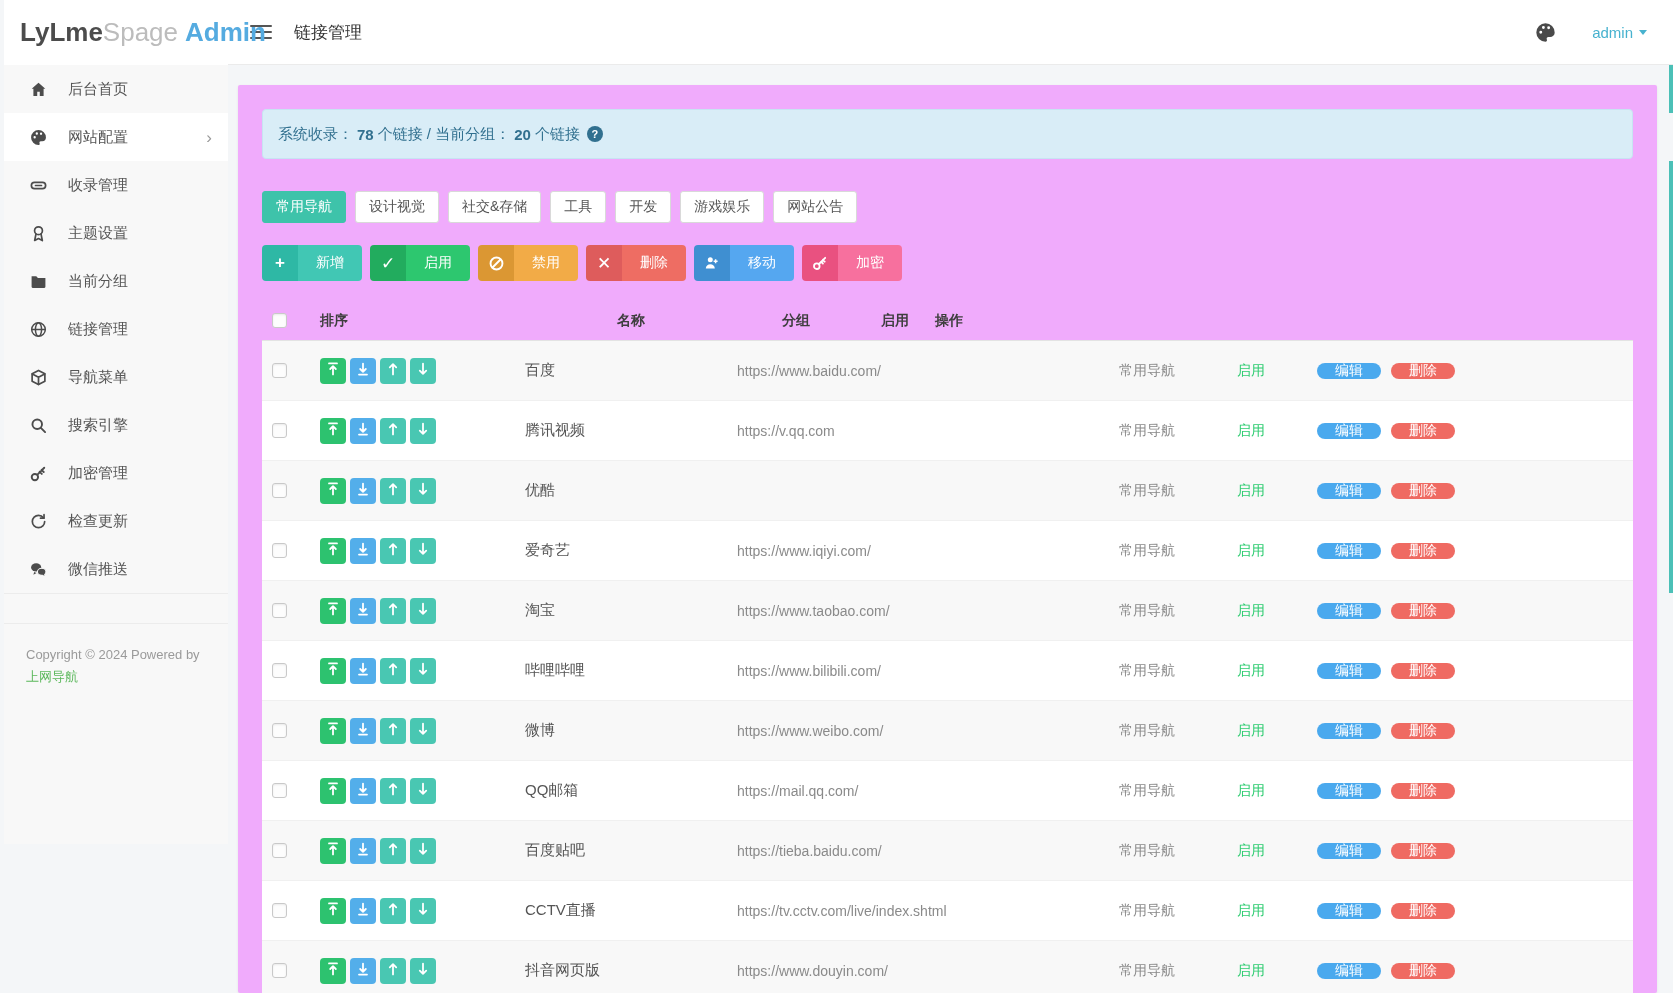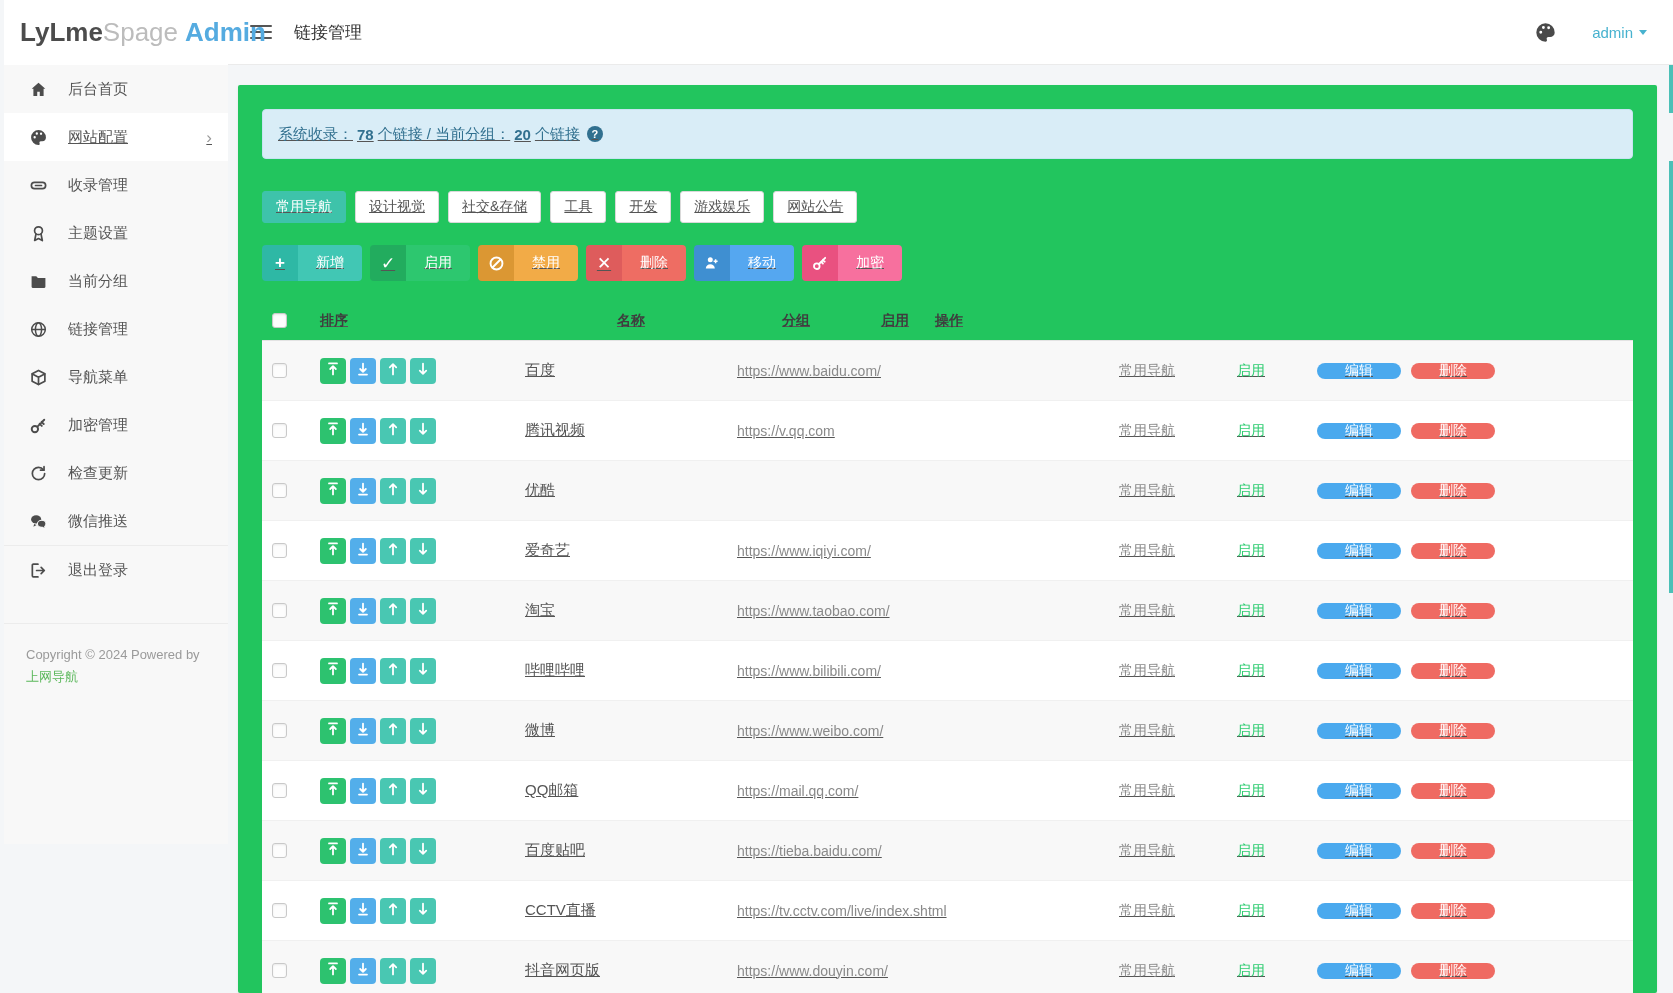--- a/index.html
+++ b/index.html
@@ -6,21 +6,21 @@
   html,body { width:1673px; height:993px; overflow:hidden; }
   body { font-family:"Liberation Sans","DejaVu Sans",sans-serif; background:#f4f6f8; position:relative; color:#555; }
 
   
   .sidebar { position:absolute; left:4px; top:0; width:224px; height:844px; background:#f8f8f8; z-index:5; }
   .logo { height:65px; background:#fff; display:flex; align-items:baseline; padding-left:16px; font-size:26px; line-height:65px; white-space:nowrap; }
   .logo .p1 { color:#4c4c4c; font-weight:bold; }
   .logo .p2 { color:#bcbcbc; font-weight:300; }
   .logo .p3 { color:#55abe0; font-weight:bold; margin-left:7px; }
   .menu-item { height:48px; display:flex; align-items:center; padding:0 16px 0 26px; color:#565656; font-size:15px; cursor:pointer; }
-  .menu-item.white { background:#fff;text-decoration:underline; }
+  .menu-item.white { background:#fff; }
   .menu-item .mi { width:19px; margin-right:19px; color:#4c4c4c; display:flex; align-items:center; }
   .menu-item .chev { margin-left:auto; color:#9a9a9a; font-size:17px; line-height:1; }
   .accent-line { position:absolute; right:0; width:4px; background:#4bc0b7; z-index:6; }
   .seg1 { top:65px; height:48px; }
   .seg2 { top:161px; height:432px; }
   .side-divider { border-top:1px solid #ececec; }
   .side-divider2 { border-top:1px solid #ececec; margin-top:29px; }
   .copyright { padding:20px 22px; color:#9a9a9a; font-size:13px; line-height:1.7; }
   .copyright a { color:#5cb85c; text-decoration:none; display:block; }
 
@@ -29,21 +29,21 @@
   .topbar { height:65px; background:#fff; border-bottom:1px solid #ebebeb; display:flex; align-items:center; padding:0 26px; }
   .hamburger { width:22px; display:inline-block; cursor:pointer; }
   .hamburger i { display:block; height:2px; background:#555; margin:4px 0; border-radius:1px; }
   .page-title { margin-left:22px; font-size:17px; color:#333; }
   .topbar-right { margin-left:auto; display:flex; align-items:center; gap:36px; }
   .palette-btn { color:#4a4a4a; display:flex; cursor:pointer; }
   .admin-dd { color:#47b2cf; font-size:15px; cursor:pointer; display:flex; align-items:center; gap:6px; }
   .caret { width:0; height:0; border-left:4px solid transparent; border-right:4px solid transparent; border-top:5px solid #47b2cf; }
 
   
-  .card { position:absolute; left:14px; right:16px; top:85px; bottom:0; background:#22c55e; box-shadow:0 1px 3px rgba(0,0,0,.07); border-radius:2px; padding:24px; overflow:hidden;text-decoration:underline; }
+  .card { position:absolute; left:14px; right:16px; top:85px; bottom:0; background:#f0abfc; box-shadow:0 1px 3px rgba(0,0,0,.07); border-radius:2px; padding:24px; overflow:hidden; }
   .alert { height:50px; background:#d9edf7; border:1px solid #c7e4f2; border-radius:4px; color:#31708f; font-size:15px; display:flex; align-items:center; padding:0 15px; margin-bottom:32px; }
   .alert b { margin:0 4px; }
   .help-badge { width:16px; height:16px; border-radius:50%; background:#31708f; color:#fff; font-size:11px; font-weight:bold; display:inline-flex; align-items:center; justify-content:center; margin-left:7px; cursor:pointer; }
 
   .tabs { display:flex; gap:9px; margin-bottom:22px; }
   .tab { height:32px; padding:0 13px; display:flex; align-items:center; font-size:14px; color:#555; background:#fff; border:1px solid #d9d9d9; border-radius:3px; cursor:pointer; white-space:nowrap; }
   .tab.active { background:#3ec3aa; border-color:#3ec3aa; color:#fff; }
 
   .toolbar { display:flex; gap:8px; margin-bottom:20px; }
   .tbtn { display:flex; height:36px; border-radius:4px; overflow:hidden; cursor:pointer; color:#fff; }
@@ -62,21 +62,21 @@
   .c-status { width:80px; }
   .c-status .on { color:#2ecc71; }
   .c-actions { flex:1; display:flex; gap:10px; }
   .thead .c-sort, .thead .c-name, .thead .c-link, .thead .c-group, .thead .c-status, .thead .c-actions { color:#3e3e3e; font-size:14px; }
   .cbx { width:15px; height:15px; border:1px solid #c9c9c9; border-radius:3px; background:#fdfdfd; box-shadow:inset 0 1px 2px rgba(0,0,0,.08); cursor:pointer; }
   .sbtn { width:26px; height:26px; border-radius:4px; display:flex; align-items:center; justify-content:center; margin-right:4px; cursor:pointer; border:none; }
   .s-top { background:#2dc26f; }
   .s-bottom { background:#53aeea; }
   .s-up { background:#49c7b2; }
   .s-down { background:#49c7b2; }
-  .act { height:16px; padding:0 28px; border-radius:8px; color:#fff; font-size:14px; display:flex; align-items:center; border:none; cursor:pointer; }
+  .act { height:16px; padding:0 18px; border-radius:8px; color:#fff; font-size:14px; display:flex; align-items:center; border:none; cursor:pointer; }
   .act.edit { background:#4aa9ee; }
   .act.del { background:#ef6a62; }
 </style>
 </head>
 <body>
 
 <div class="sidebar">
   <div class="logo">
     <span class="p1">LyLme</span>
       <span class="p2">Spage</span>
@@ -141,20 +141,29 @@
           <svg viewBox="0 0 16 16" width="17" height="17" fill="none" stroke="currentColor" stroke-width="1.6" stroke-linecap="round" stroke-linejoin="round">
             <path d="M8 1.3l6 3.1v7.2l-6 3.1-6-3.1V4.4z"></path>
             <path d="M2.2 4.6L8 7.7l5.8-3.1M8 7.7V14.4"></path>
           </svg>
         </span>
         <span>导航菜单</span>
       </div>
       <div class="menu-item">
         <span class="mi">
           <svg viewBox="0 0 16 16" width="17" height="17" fill="none" stroke="currentColor" stroke-width="1.6" stroke-linecap="round" stroke-linejoin="round">
+            <circle cx="6.8" cy="6.8" r="4.5" stroke-width="1.8"></circle>
+            <line x1="10.2" y1="10.2" x2="14.2" y2="14.2" stroke-width="1.8"></line>
+          </svg>
+        </span>
+        <span>搜索引擎</span>
+      </div>
+      <div class="menu-item">
+        <span class="mi">
+          <svg viewBox="0 0 16 16" width="17" height="17" fill="none" stroke="currentColor" stroke-width="1.6" stroke-linecap="round" stroke-linejoin="round">
             <circle cx="4.6" cy="11.4" r="3" stroke-width="1.8"></circle>
             <path d="M7 9l6.4-6.4M10.9 4.6l2 2M9.1 6.4l2 2" stroke-width="1.8"></path>
           </svg>
         </span>
         <span>加密管理</span>
       </div>
       <div class="menu-item">
         <span class="mi">
           <svg viewBox="0 0 16 16" width="17" height="17" fill="none" stroke="currentColor" stroke-width="1.6" stroke-linecap="round" stroke-linejoin="round">
             <path d="M13.8 8A5.8 5.8 0 118 2.2c2 0 3.7 1 4.8 2.5"></path>
@@ -169,31 +178,20 @@
             <ellipse cx="5.8" cy="6" rx="4.8" ry="3.9" fill="currentColor" stroke="none"></ellipse>
             <path d="M3.2 12.9l.7-2.6 2.3 1z" fill="currentColor" stroke="none"></path>
             <ellipse cx="11" cy="10.2" rx="4" ry="3.3" fill="currentColor" stroke="#f8f8f8" stroke-width="1"></ellipse>
             <path d="M13.6 13.8l-.5-1.9-1.8.8z" fill="currentColor" stroke="none"></path>
           </svg>
         </span>
         <span>微信推送</span>
       </div>
     </div>
   <div class="side-divider"></div>
-  <div id="logout-slot">
-      <div class="menu-item">
-        <span class="mi">
-          <svg viewBox="0 0 16 16" width="17" height="17" fill="none" stroke="currentColor" stroke-width="1.6" stroke-linecap="round" stroke-linejoin="round">
-            <path d="M7.5 2H3.2a1 1 0 00-1 1v10a1 1 0 001 1h4.3"></path>
-            <path d="M10.5 5l3 3-3 3M13.2 8H6.2"></path>
-          </svg>
-        </span>
-        <span>退出登录</span>
-      </div>
-    </div>
   <div class="side-divider2"></div>
   <div class="copyright">
     <span>Copyright © 2024 Powered by</span>
     <a href="#">上网导航</a>
   </div>
 </div>
 <div class="accent-line seg1"></div>
 <div class="accent-line seg2"></div>
 
 <div class="main">

